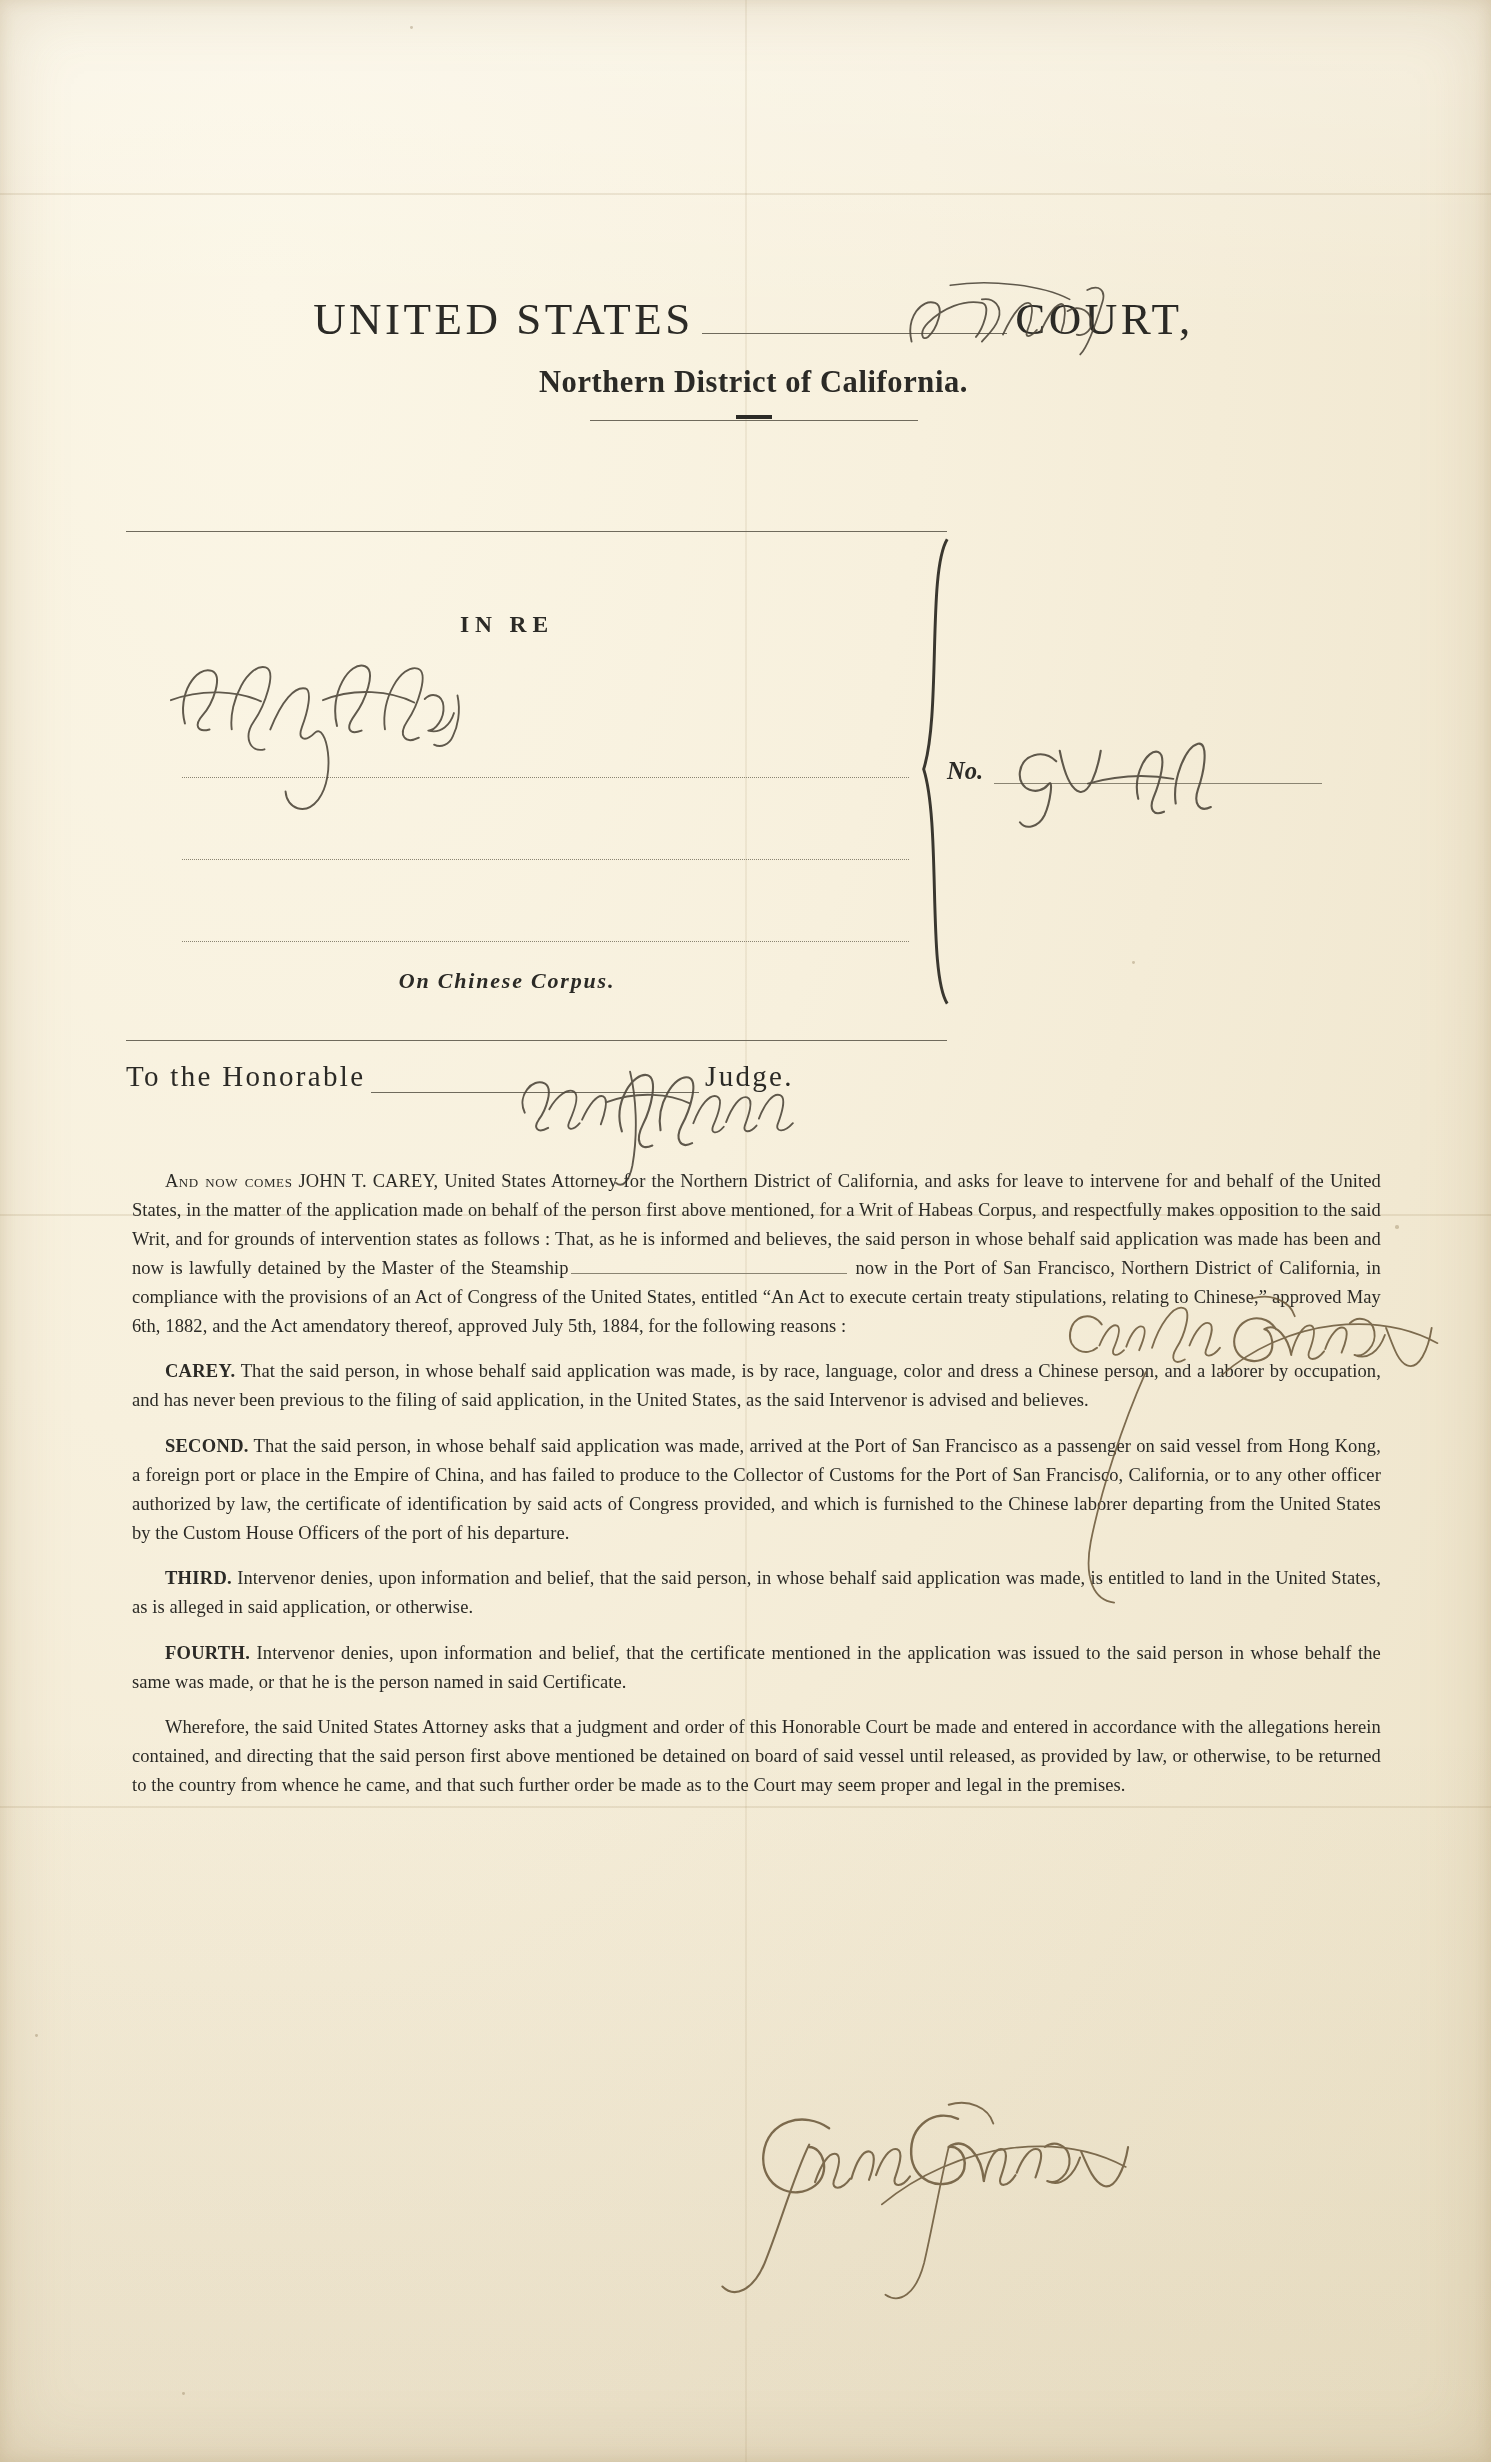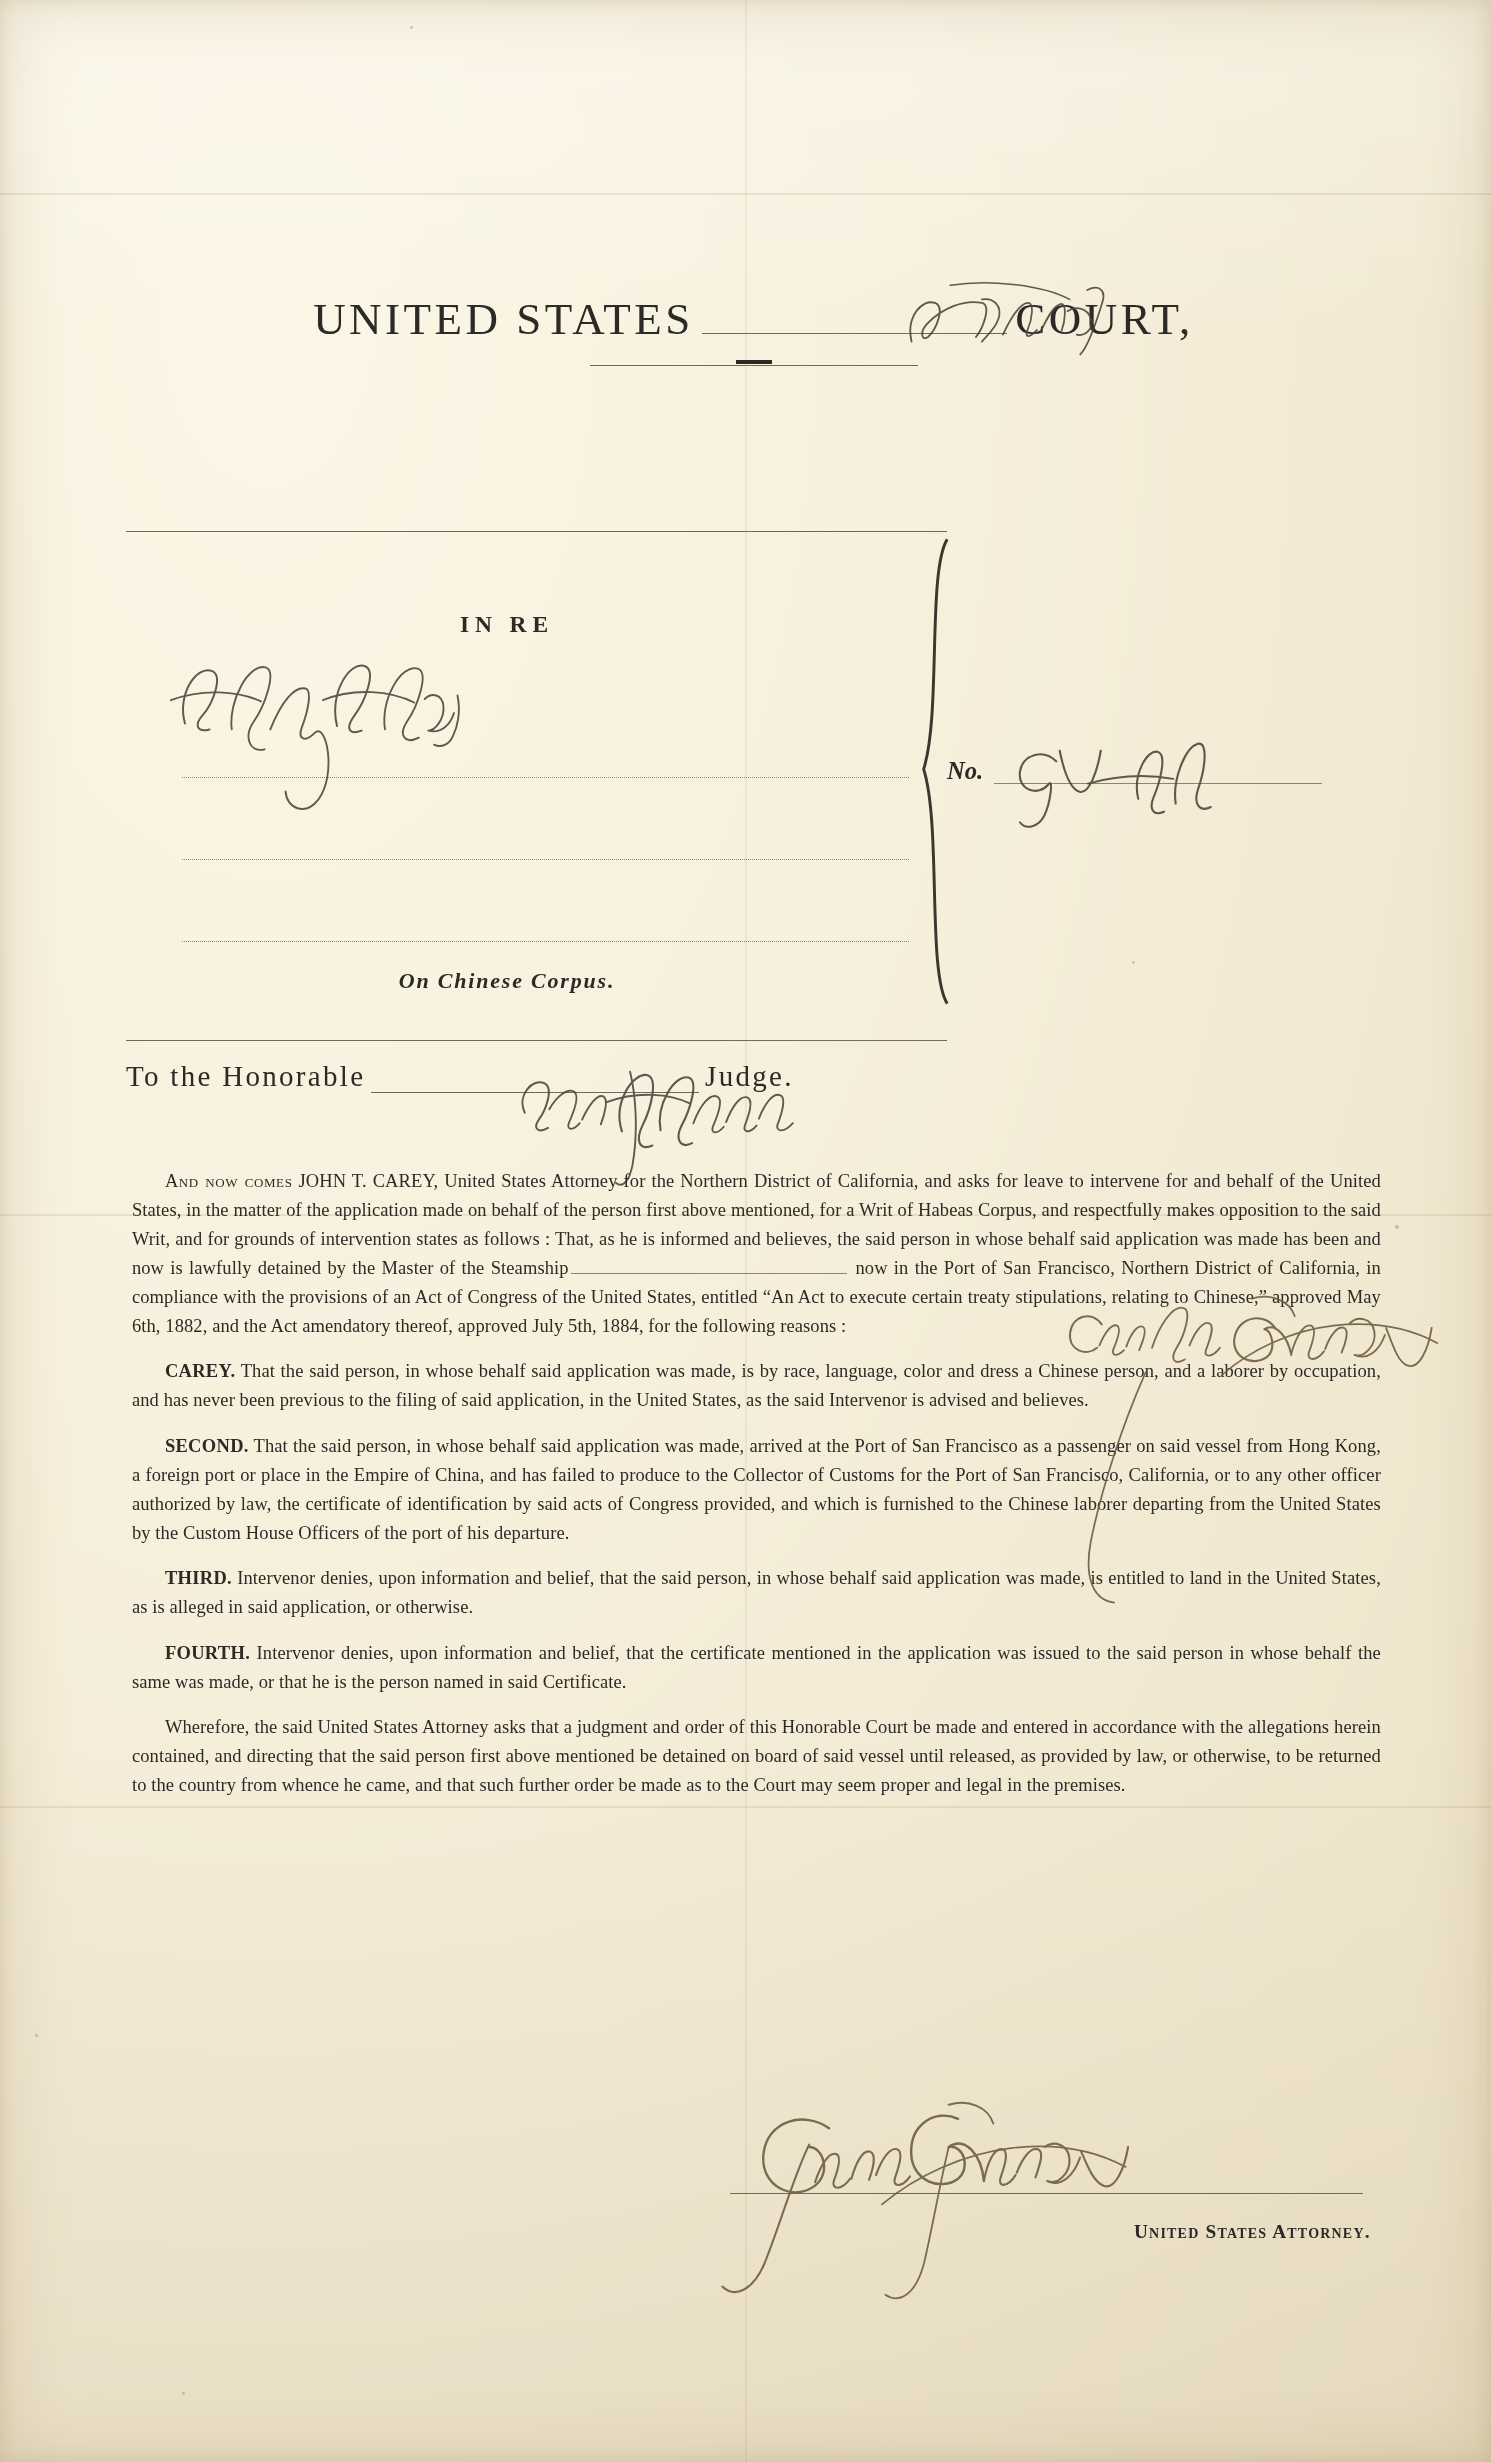--- a/index.html
+++ b/index.html
@@ -284,20 +284,21 @@
   <div class="speck" style="left:182px; top:2392px; width:2.9px; height:2.9px;"></div>
 
   <div class="content">
 
     <div class="masthead">
       <div class="court-line">
         <span class="w">UNITED STATES</span>
         <span class="blank-rule"></span>
         <span class="w">COURT,</span>
       </div>
+      <div class="district-sub">Northern District of California.</div>
       <div class="rule-short"></div>
     </div>
 
     <div class="hw" style="left:768px; top:276px;">
       <svg width="246" height="82" viewBox="0 0 420 140">
         <path class="ink" stroke-width="3.2" d="M30,112 C20,70 48,38 70,46 C88,53 72,92 58,104 C48,112 42,96 58,80 C84,54 120,40 150,46 C168,50 150,92 140,104"></path>
         <path class="ink" stroke-width="3" d="M150,40 C170,36 186,52 178,74 C172,92 156,104 150,112"></path>
         <path class="ink" stroke-width="3" d="M186,100 C200,70 214,48 228,46 C240,44 236,74 228,92 C222,106 232,106 244,92"></path>
         <path class="ink" stroke-width="3" d="M250,96 C262,70 272,52 284,48 C296,44 292,78 286,94"></path>
         <path class="ink" stroke-width="3" d="M296,60 C312,50 330,56 336,72 C342,90 326,104 312,100"></path>
@@ -417,24 +418,20 @@
         <path class="ink-brown" stroke-width="3" d="M330,20 C364,10 396,24 404,50"></path>
       </svg>
     </div>
 
     <div class="hw" style="left:932px; top:1366px;">
       <svg width="117" height="252" viewBox="0 0 200 430">
         <path class="ink-brown" stroke-width="3" d="M150,10 C110,100 74,210 56,300 C44,364 62,400 96,404"></path>
       </svg>
     </div>
 
-    <div class="sig-block">
-      <div class="sig-rule"></div>
-      <div class="sig-title">United States Attorney.</div>
-    </div>
 
     <div class="hw" style="left:580px; top:2093px;">
       <svg width="469" height="217" viewBox="0 0 800 370">
         <path class="ink-brown" stroke-width="4" d="M210,60 C168,30 104,46 98,104 C92,160 150,186 186,158 C214,136 200,92 176,92"></path>
         <path class="ink-brown" stroke-width="3.6" d="M186,152 C196,122 210,100 222,104 C232,108 224,134 218,150 C214,164 230,168 246,146"></path>
         <path class="ink-brown" stroke-width="3.6" d="M248,146 C256,118 268,96 280,100 C292,104 284,132 278,148"></path>
         <path class="ink-brown" stroke-width="3.6" d="M290,140 C300,112 314,92 326,96 C338,100 328,128 322,146 C318,160 334,162 348,142"></path>
         <path class="ink-brown" stroke-width="3.6" d="M176,88 C150,140 126,226 100,290 C80,338 48,350 28,330"></path>
         <path class="ink-brown" stroke-width="4.2" d="M430,44 C390,26 348,54 350,104 C352,150 400,168 430,146 C452,128 440,88 414,92 C442,72 470,106 474,150"></path>
         <path class="ink-brown" stroke-width="3.6" d="M474,150 C480,118 492,92 506,96 C518,100 508,128 502,146 C498,160 514,162 528,140"></path>

